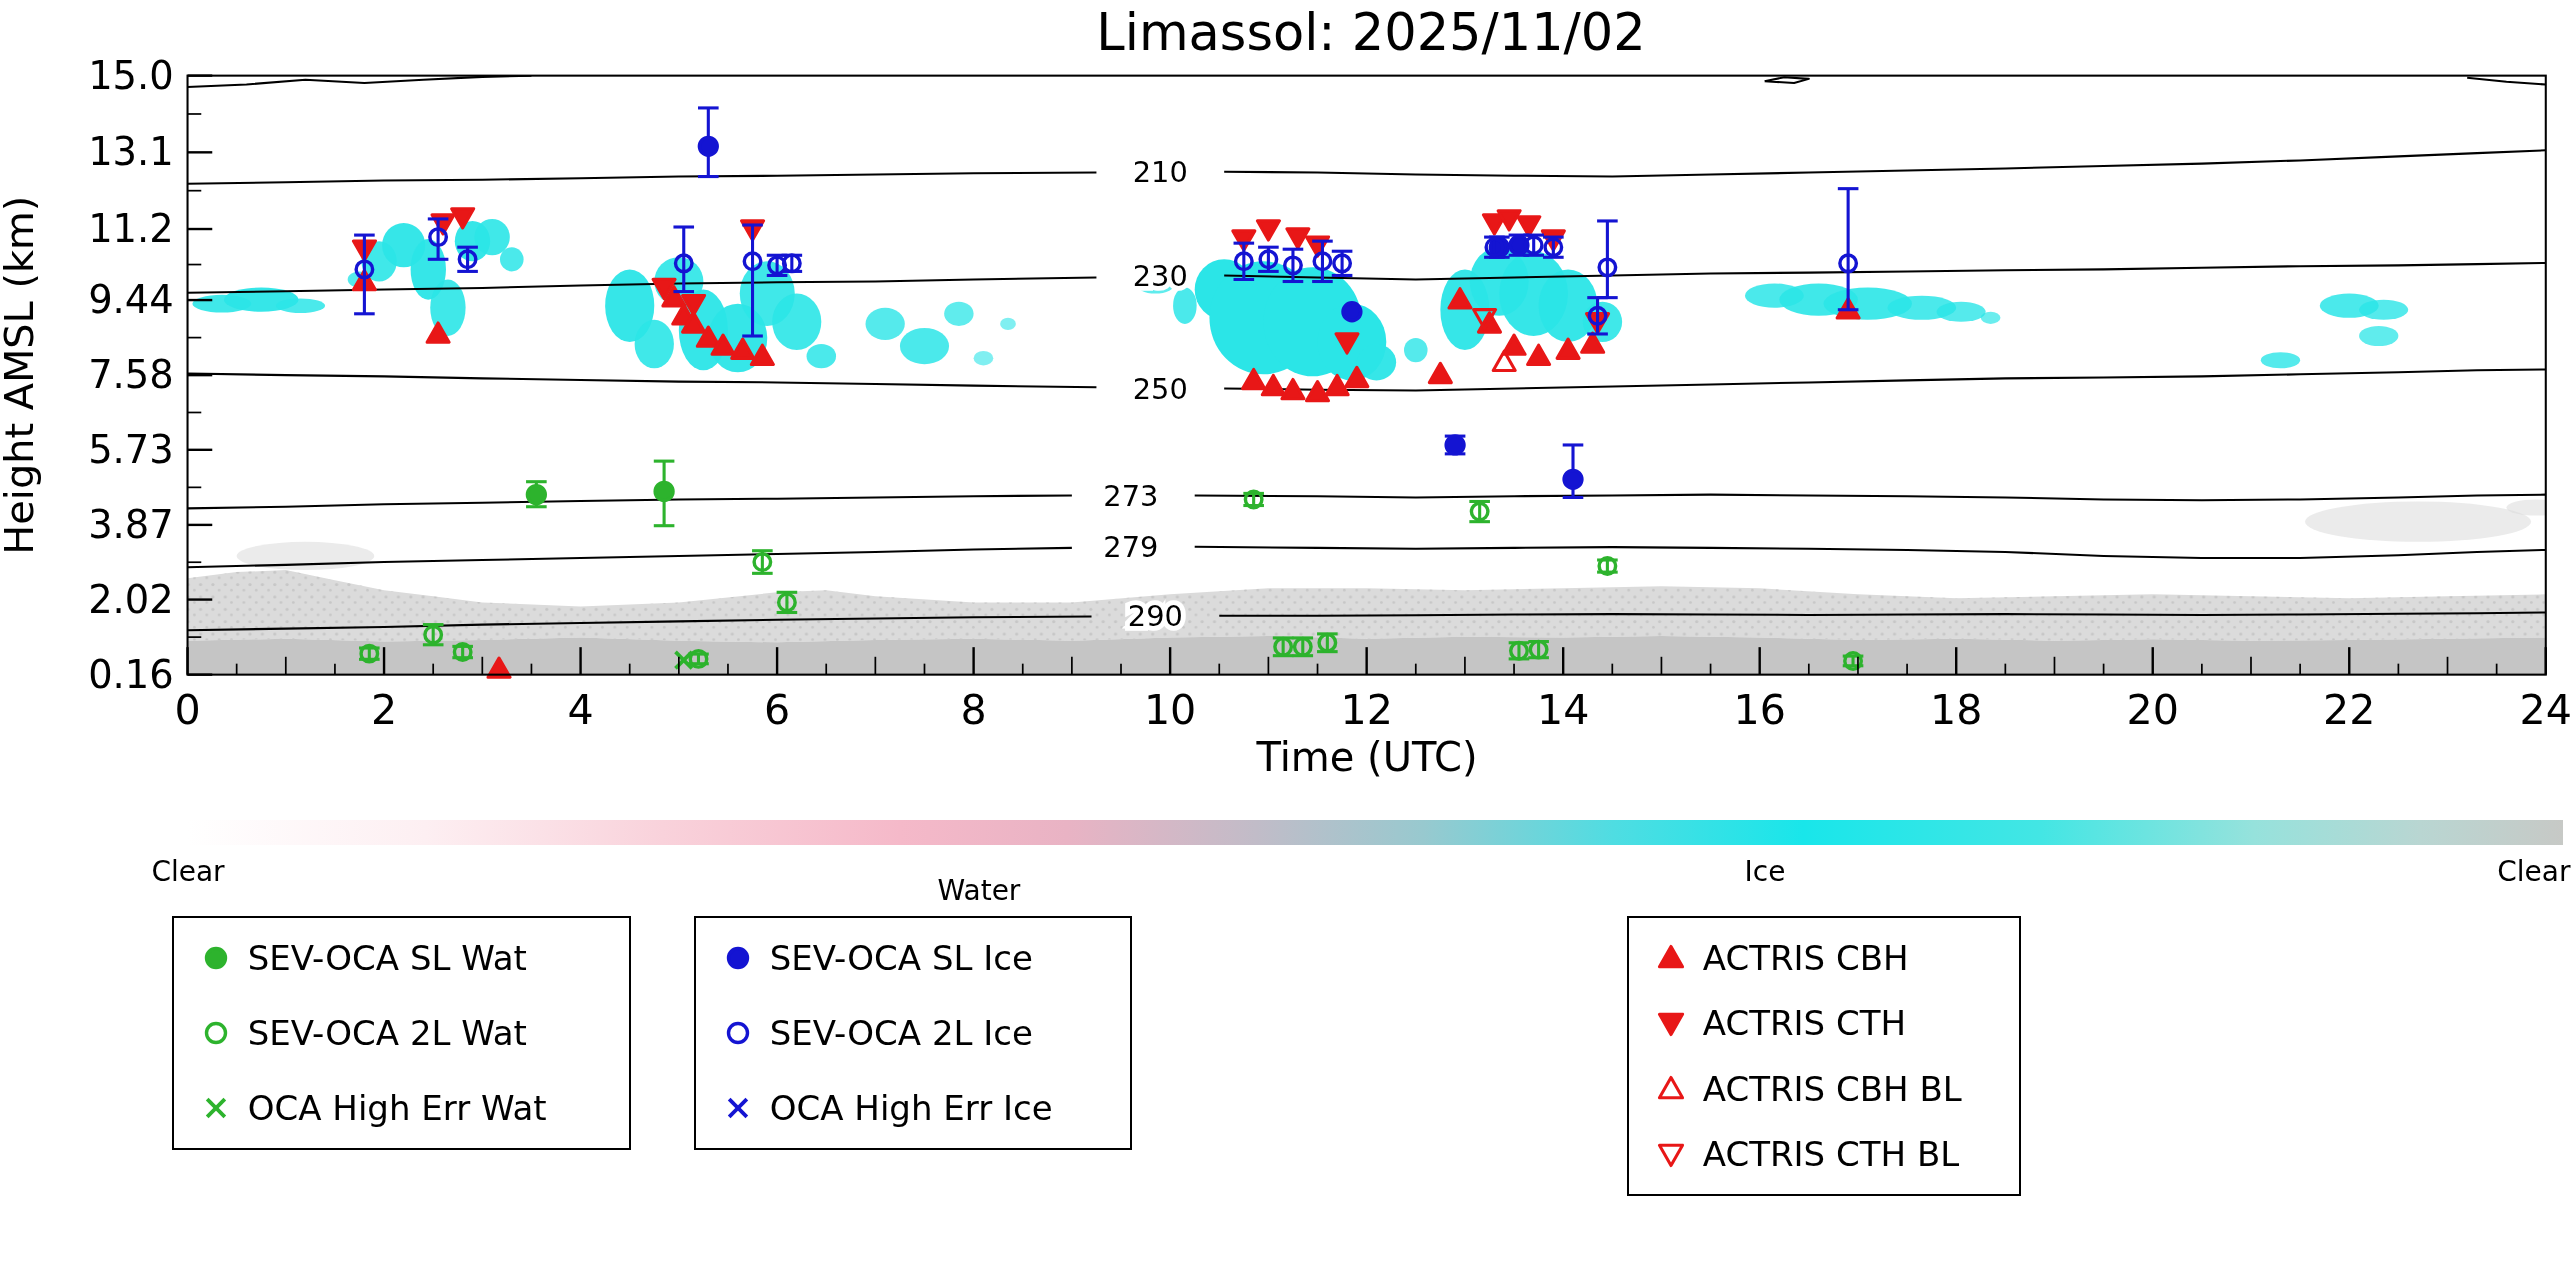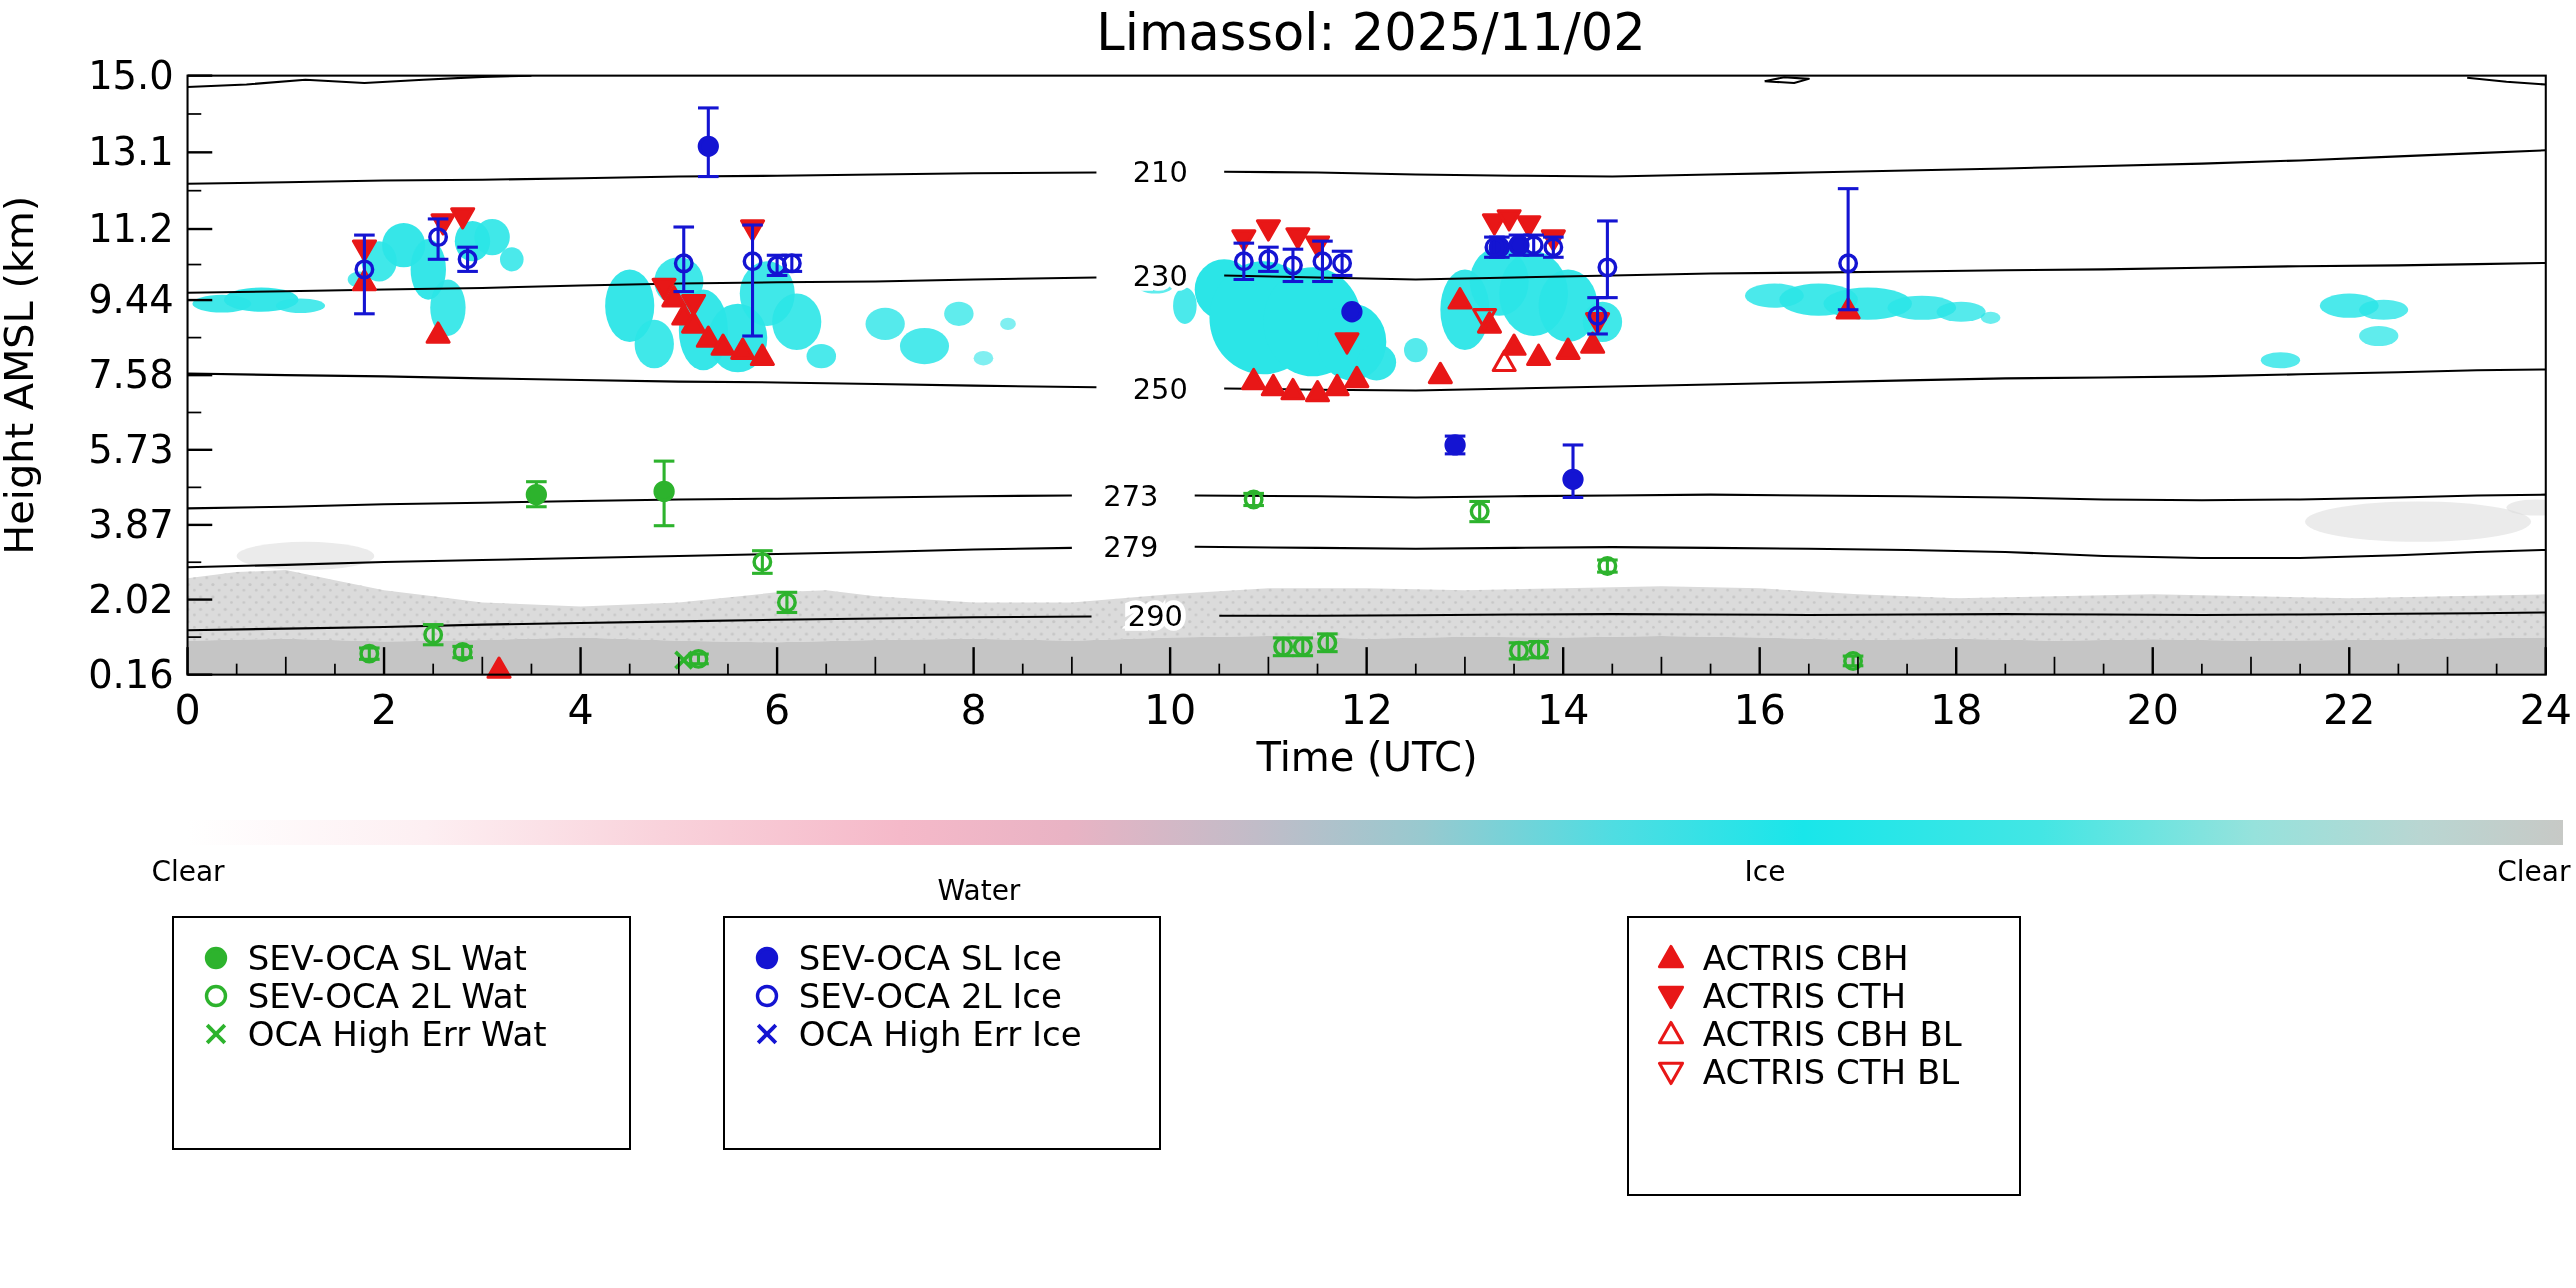--- a/index.html
+++ b/index.html
@@ -5,21 +5,21 @@
   html,body{margin:0;padding:0;background:#fff;}
   body{width:2576px;height:1288px;position:relative;overflow:hidden;
        font-family:"DejaVu Sans","Liberation Sans",sans-serif;color:#000;}
   .abs{position:absolute;}
   #title{left:192px;top:2.7px;width:2358px;text-align:center;font-size:51px;}
   #xlabel{left:188px;top:734px;width:2358px;text-align:center;font-size:40px;}
   #colorbar{left:188px;top:820px;width:2375px;height:25px;}
   .cb-label{position:absolute;top:855px;font-size:28px;white-space:nowrap;transform:translateX(-50%);}
   .cb-label.right-anchored{transform:none;}
   .legend{position:absolute;border:2.1px solid #000;background:#fff;box-sizing:border-box;
-          padding:20.6px 23.4px;display:flex;flex-direction:column;}
+          padding:20.6px 23.4px;display:flex;flex-direction:column;justify-content:space-between;}
   .legend-row{display:flex;align-items:center;gap:12.4px;font-size:34px;line-height:1;white-space:nowrap;}
   .legend-marker{flex:0 0 auto;}
   svg text{font-family:"DejaVu Sans","Liberation Sans",sans-serif;}
 </style>
 </head>
 <body>
 
 <div id="chart-root" class="abs" style="left:0;top:0;width:2576px;height:1288px;">
 
   <div id="title" class="abs">Limassol: 2025/11/02</div>
@@ -551,21 +551,21 @@
           <span>SEV-OCA 2L Wat</span>
         </div>
         <div class="legend-row">
           <svg width="38" height="38" viewBox="-28 -28 56 56" class="legend-marker">
             <line x1="-13" y1="-13" x2="13" y2="13" stroke="#2db32d" stroke-width="5.5"></line>
             <line x1="-13" y1="13" x2="13" y2="-13" stroke="#2db32d" stroke-width="5.5"></line>
           </svg>
           <span>OCA High Err Wat</span>
         </div>
       </div>
-      <div class="legend" style="left: 694px; top: 916px; width: 438px; height: 234px; margin-left: 29px;">
+      <div class="legend" style="left: 694px; top: 916px; width: 438px; height: 234px;">
         <div class="legend-row">
           <svg width="38" height="38" viewBox="-28 -28 56 56" class="legend-marker">
             <circle cx="0" cy="0" r="14" fill="#1414d2" stroke="#1414d2" stroke-width="5"></circle>
           </svg>
           <span>SEV-OCA SL Ice</span>
         </div>
         <div class="legend-row">
           <svg width="38" height="38" viewBox="-28 -28 56 56" class="legend-marker">
             <circle cx="0" cy="0" r="14" fill="none" stroke="#1414d2" stroke-width="5"></circle>
           </svg>

